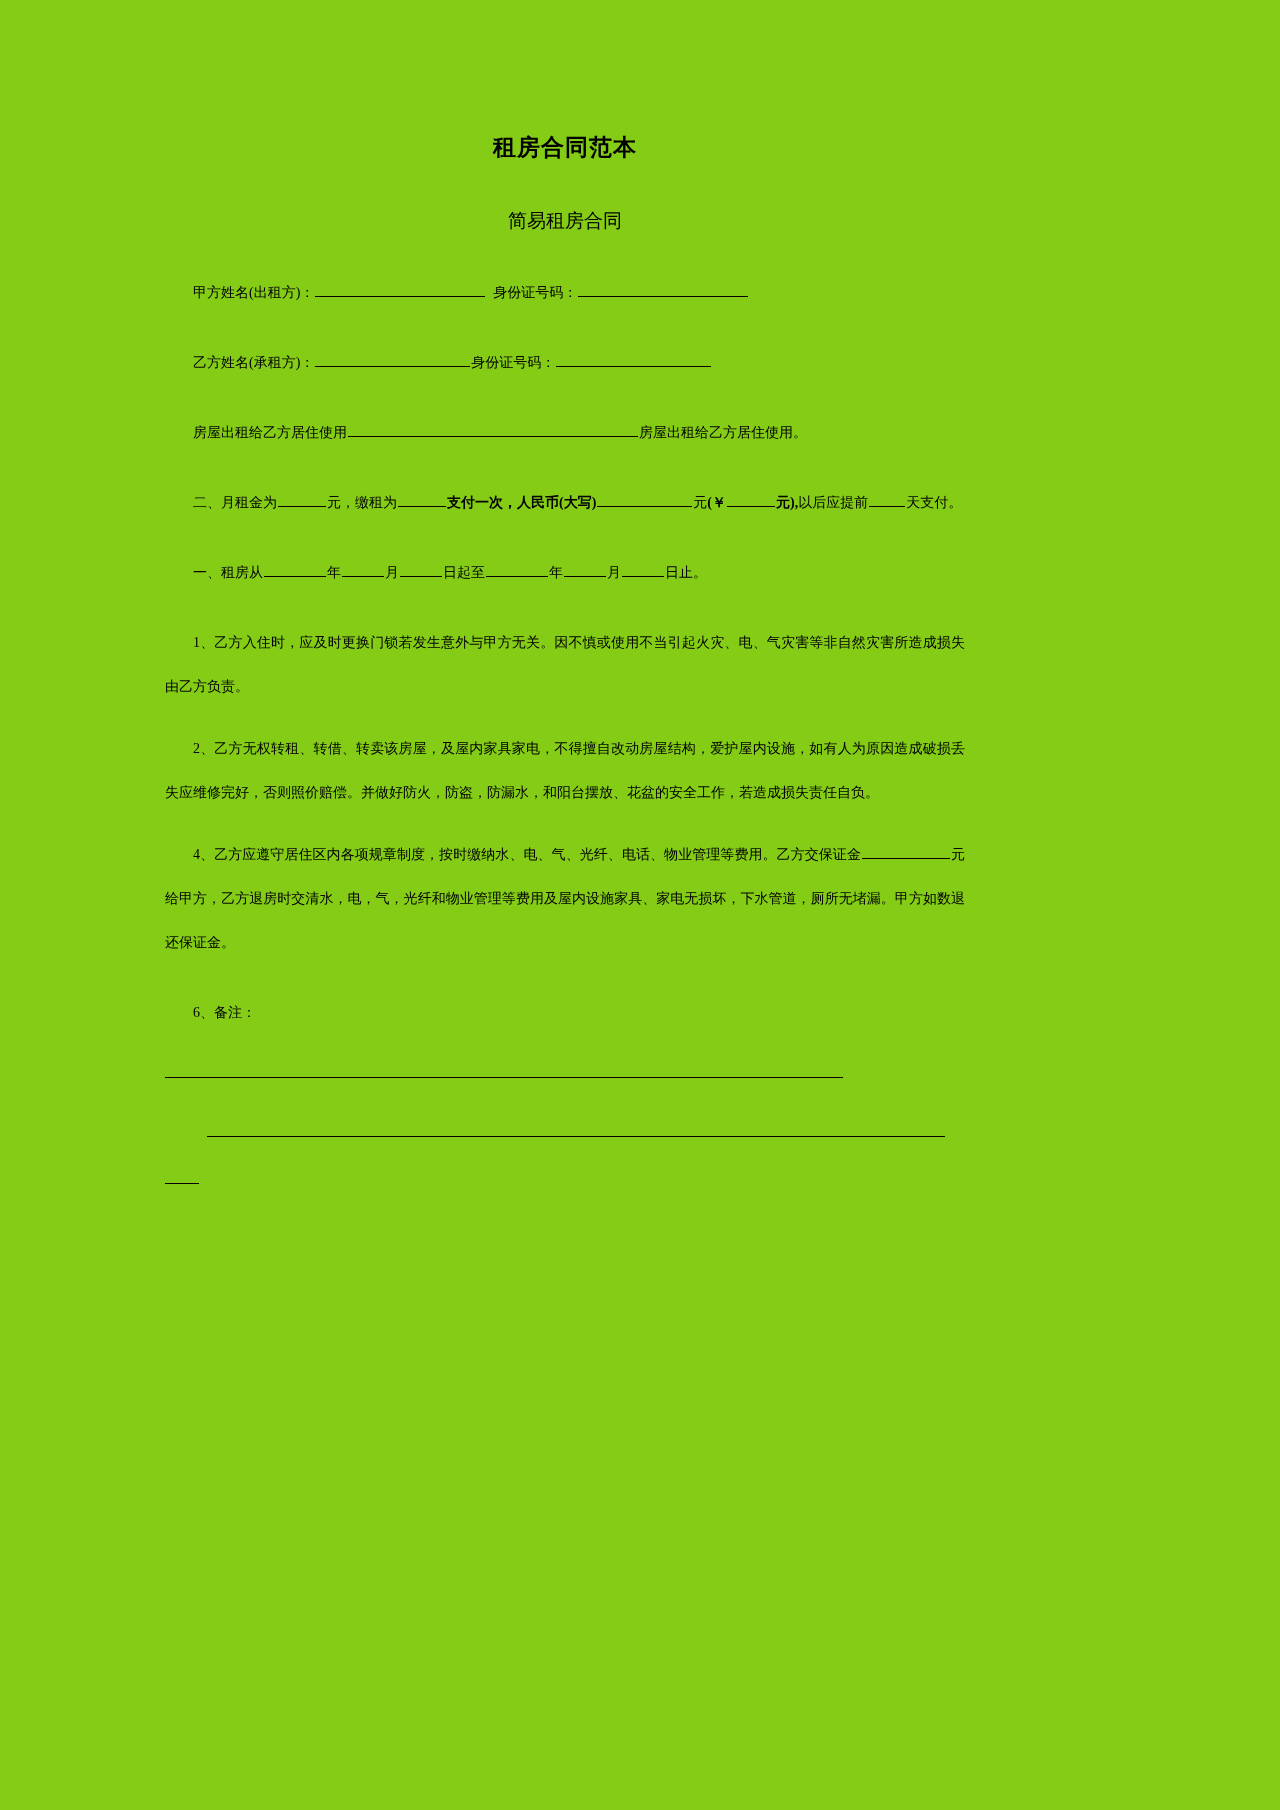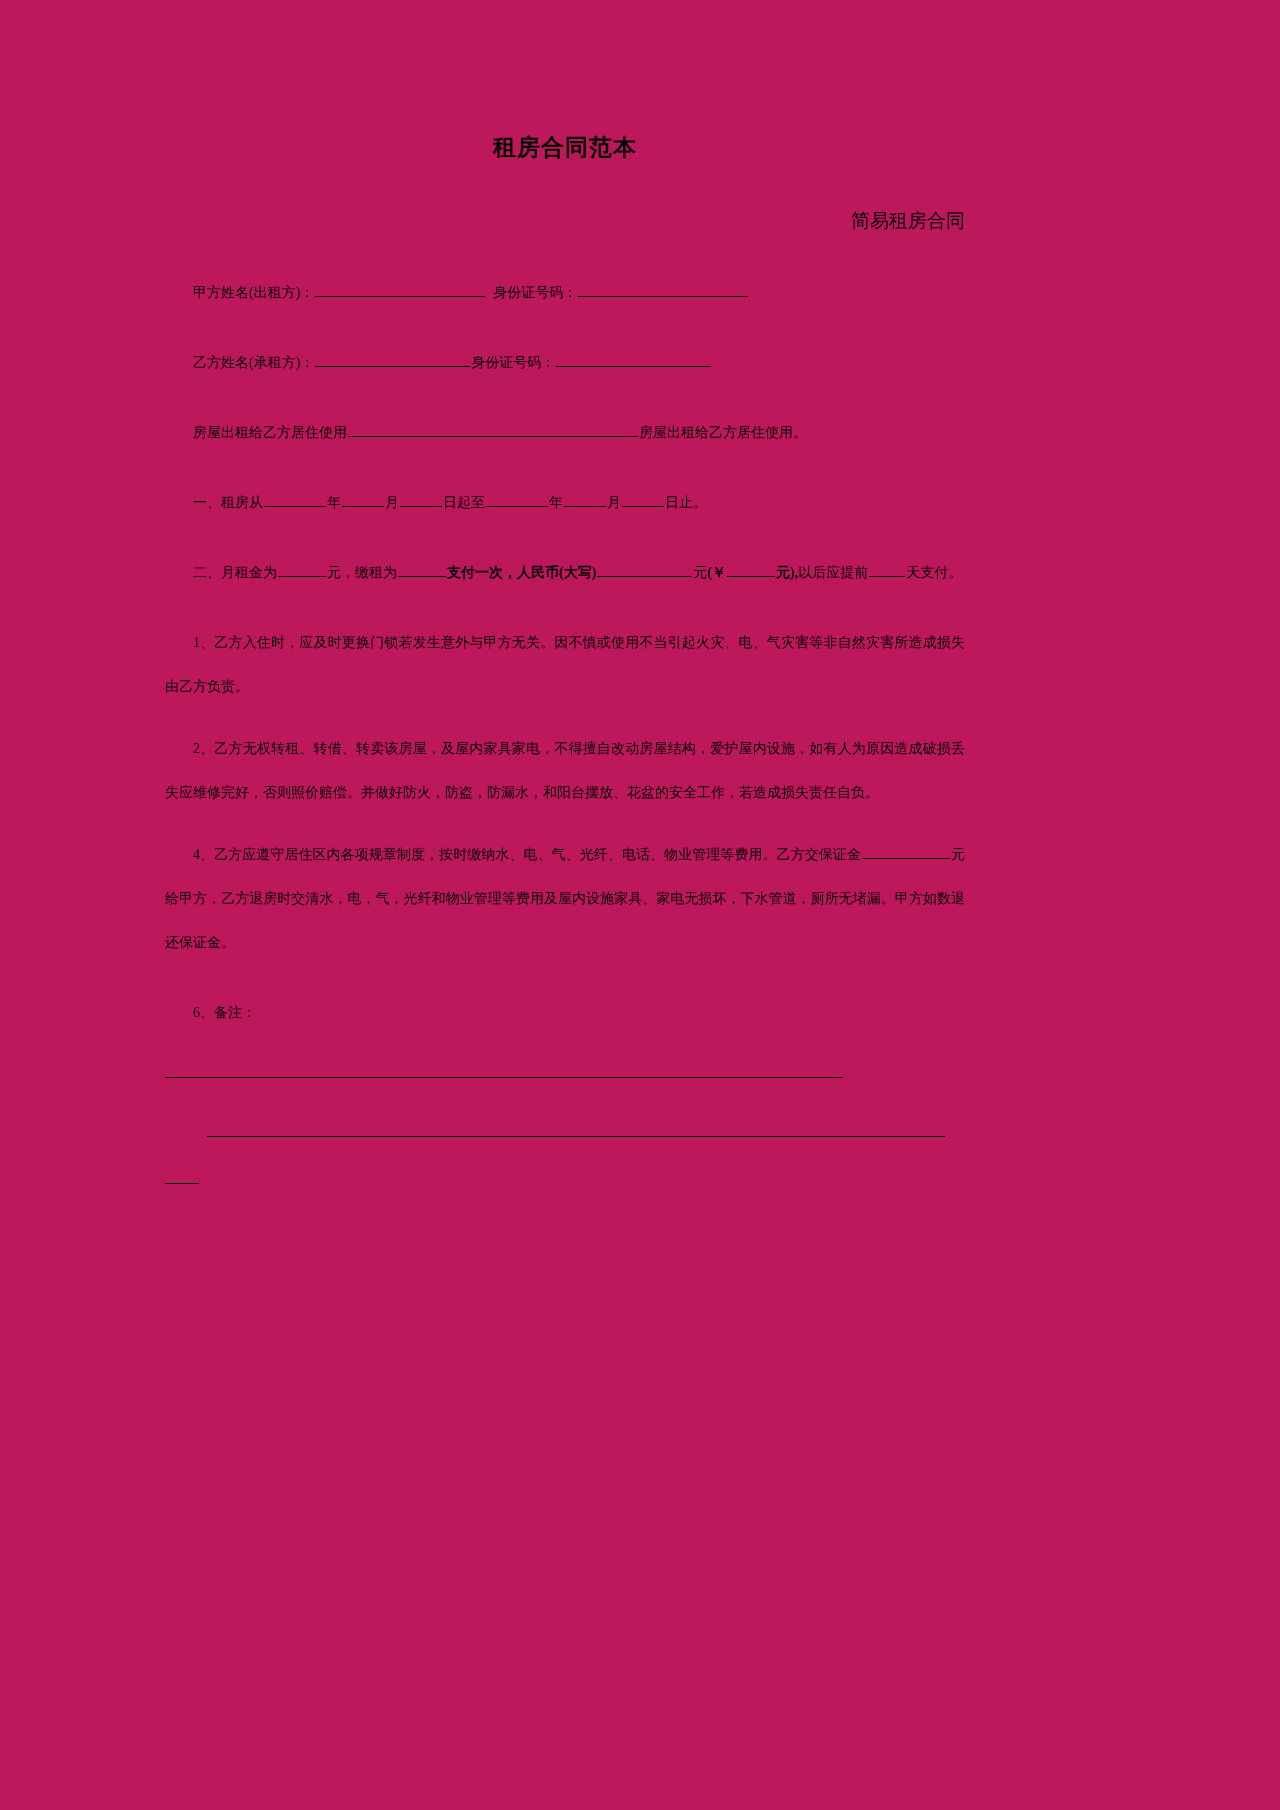--- a/index.html
+++ b/index.html
@@ -8,41 +8,41 @@
     background: #ffffff;
   }
   body {
     font-family: "Liberation Serif", "DejaVu Serif", serif;
     color: #000000;
   }
   .page {
     position: relative;
     width: 1280px;
     height: 1810px;
-    background: #be185d;
+    background: #84cc16;
     margin: 0 auto;
     overflow: hidden;
     box-sizing: border-box;
   }
   .content {
     position: absolute;
     left: 165px;
     top: 0;
     width: 800px;
   }
   .doc-title {
     text-align: center;
     font-size: 23px;
     font-weight: 700;
     letter-spacing: 1px;
     margin-top: 132px;
     line-height: 1.4;
   }
   .doc-subtitle {
-    text-align: right;
+    text-align: center;
     font-size: 19px;
     font-weight: 400;
     margin-top: 44px;
     line-height: 1.4;
   }
   .para {
     font-size: 14px;
     line-height: 44px;
     text-align: justify;
     margin: 0;
@@ -108,25 +108,25 @@
 
     <p class="para gap-md">
       <span class="sp-label">乙方姓名(承租方)：</span><span class="blank b-w155"></span><span class="sp-label">身份证号码：</span><span class="blank b-w155"></span>
     </p>
 
     <p class="para gap-md">
       <span>房屋出租给乙方居住使用</span><span class="blank b-w290"></span><span>房屋出租给乙方居住使用。</span>
     </p>
 
     <p class="para gap-md">
-      <span>一、</span><span>租房从</span><span class="blank b-w62"></span><span>年</span><span class="blank b-w42"></span><span>月</span><span class="blank b-w42"></span><span>日起至</span><span class="blank b-w62"></span><span>年</span><span class="blank b-w42"></span><span>月</span><span class="blank b-w42"></span><span>日止。</span>
+      <span>二、</span><span>月租金为</span><span class="blank b-w48"></span><span>元，缴租为</span><span class="blank b-w48"></span><span class="bold">支付一次，人民币(大写)</span><span class="blank b-w95"></span><span>元</span><span class="bold">(￥</span><span class="blank b-w48"></span><span class="bold">元),</span><span>以后应提前</span><span class="blank b-w36"></span><span>天支付。</span>
     </p>
 
     <p class="para gap-md">
-      <span>二、</span><span>月租金为</span><span class="blank b-w48"></span><span>元，缴租为</span><span class="blank b-w48"></span><span class="bold">支付一次，人民币(大写)</span><span class="blank b-w95"></span><span>元</span><span class="bold">(￥</span><span class="blank b-w48"></span><span class="bold">元),</span><span>以后应提前</span><span class="blank b-w36"></span><span>天支付。</span>
+      <span>一、</span><span>租房从</span><span class="blank b-w62"></span><span>年</span><span class="blank b-w42"></span><span>月</span><span class="blank b-w42"></span><span>日起至</span><span class="blank b-w62"></span><span>年</span><span class="blank b-w42"></span><span>月</span><span class="blank b-w42"></span><span>日止。</span>
     </p>
 
 
     <p class="para gap-md">
       <span>1、</span><span>乙方入住时，应及时更换门锁若发生意外与甲方无关。因不慎或使用不当引起火灾、电、气灾害等非自然灾害所造成损失由乙方负责。</span>
     </p>
 
     <p class="para gap-sm">
       <span>2、</span><span>乙方无权转租、转借、转卖该房屋，及屋内家具家电，不得擅自改动房屋结构，爱护屋内设施，如有人为原因造成破损丢失应维修完好，否则照价赔偿。并做好防火，防盗，防漏水，和阳台摆放、花盆的安全工作，若造成损失责任自负。</span>
     </p>

